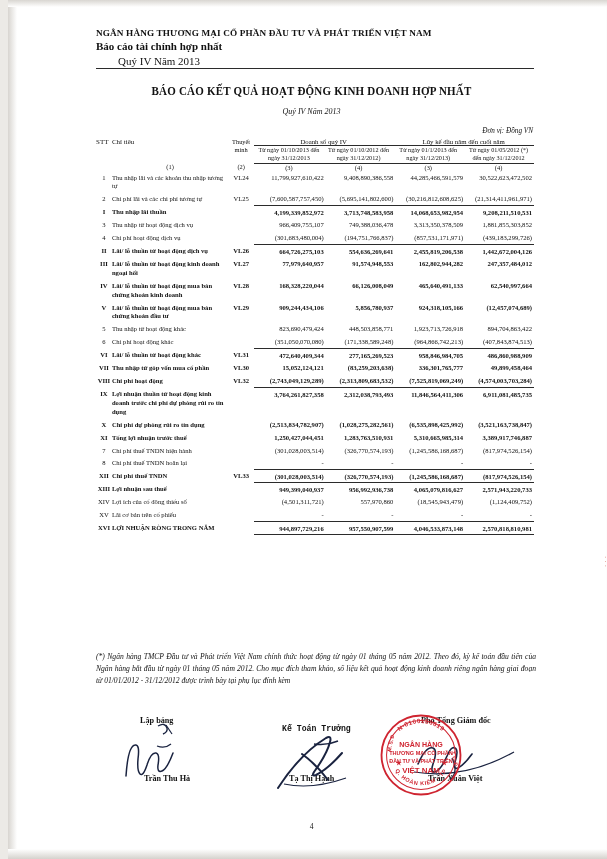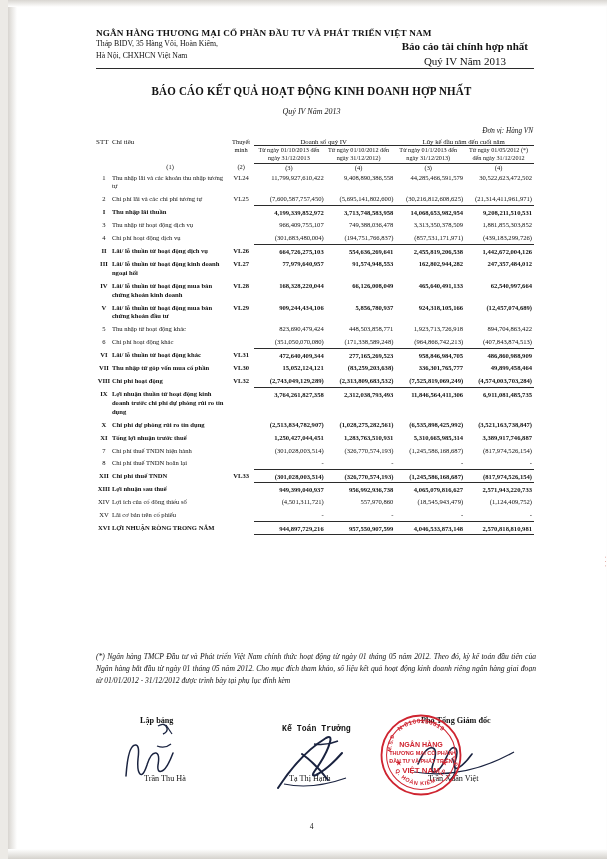--- a/index.html
+++ b/index.html
@@ -90,21 +90,21 @@
 
   
   .note-block {
     position:absolute; left:88px; top:651px; width:440px;
     font-style:italic; font-size:7.6px; line-height:1.55; text-align:justify;
   }
 
   
   .sig { position:absolute; top:716px; width:480px; height:80px; }
   .sig-title { position:absolute; font-weight:bold; font-size:8.2px; white-space:nowrap; }
-  .sig-name  { position:absolute; font-weight:normal; font-size:8.2px; white-space:nowrap; top:58px; }
+  .sig-name  { position:absolute; font-weight:bold; font-size:8.2px; white-space:nowrap; top:58px; }
 
   .s1-t { left:132px; top:0; }
   .s2-t { left:274px; top:8px;font-family:Liberation Mono, monospace; }
   .s3-t { left:413px; top:0; }
   .s1-n { left:136px; }
   .s2-n { left:281px; }
   .s3-n { left:420px; }
 
   .ink { position:absolute; stroke:#1a2340; fill:none; }
 
@@ -136,35 +136,31 @@
   <div class="scan-edge-left"></div>
   <div class="scan-edge-right"></div>
   <div class="scan-edge-top"></div>
   <div class="scan-edge-bot"></div>
 
   <div class="content">
 
     <div class="letterhead">
       <div class="lh-bank">NGÂN HÀNG THƯƠNG MẠI CỔ PHẦN ĐẦU TƯ VÀ PHÁT TRIỂN VIỆT NAM</div>
       <div class="lh-row">
-        <div>
-          <div class="lh-addr">Tháp BIDV, 35 Hàng Vôi, Hoàn Kiếm,</div>
-          <div class="lh-addr">Hà Nội, CHXHCN Việt Nam</div>
-        </div>
         <div class="lh-right">
           <div>Báo cáo tài chính hợp nhất</div>
           <div class="sub">Quý IV Năm 2013</div>
         </div>
       </div>
     </div>
     <div class="rule"></div>
 
     <div class="doc-title">BÁO CÁO KẾT QUẢ HOẠT ĐỘNG KINH DOANH HỢP NHẤT</div>
     <div class="doc-sub">Quý IV Năm 2013</div>
-    <div class="unit">Đơn vị: Hàng VN</div>
+    <div class="unit">Đơn vị: Đồng VN</div>
 
     <table class="fin">
       <colgroup>
         <col style="width:16px">
           <col style="width:118px">
           <col style="width:26px">
         <col style="width:70px">
           <col style="width:70px">
           <col style="width:70px">
           <col style="width:68px">

